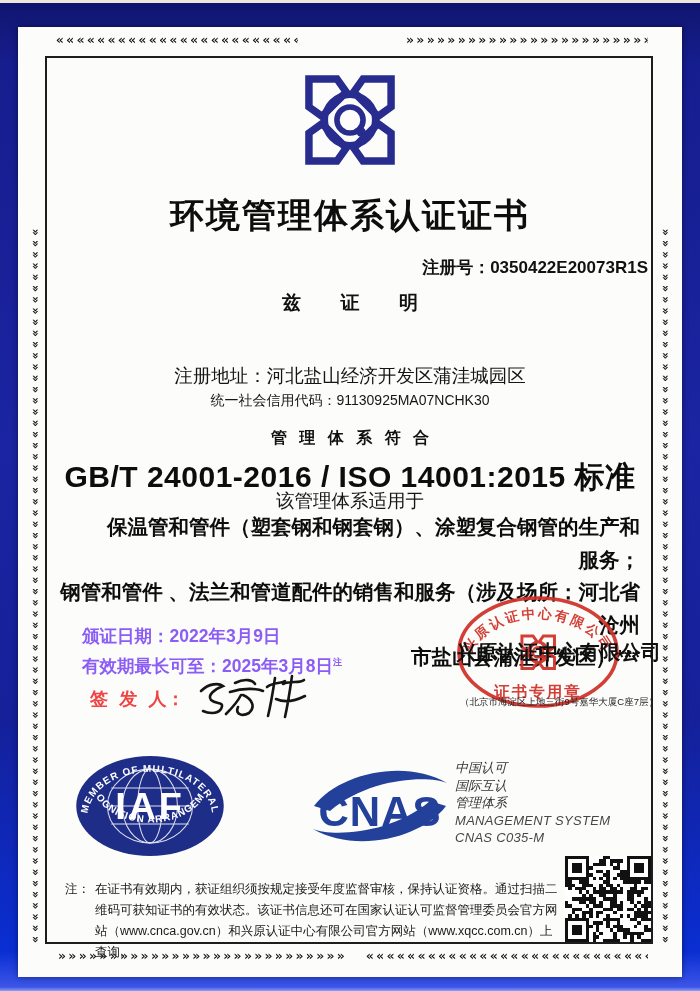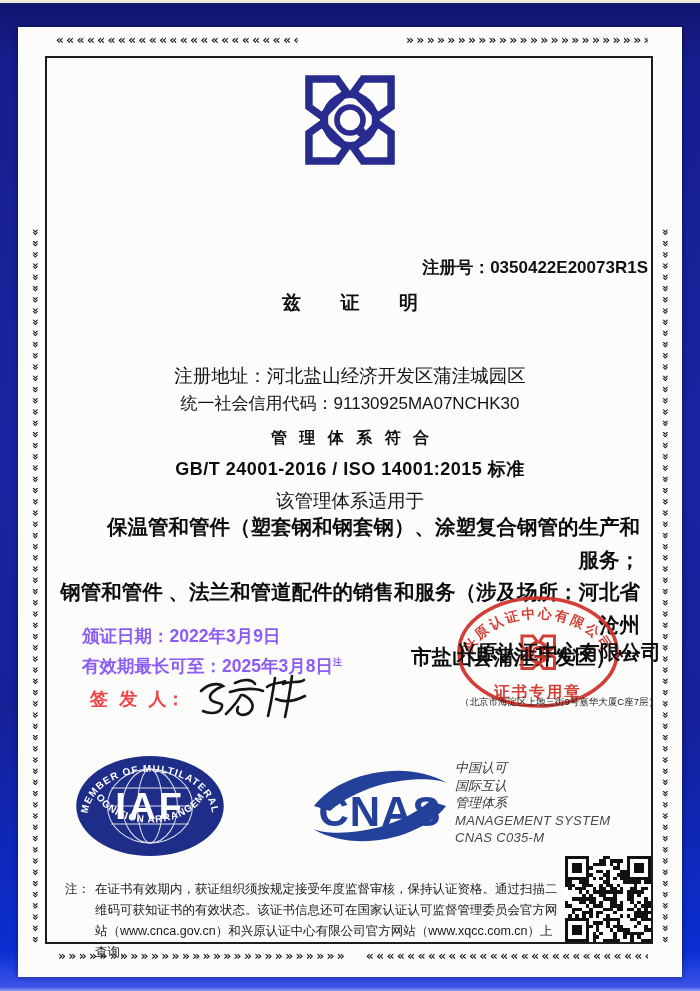--- a/index.html
+++ b/index.html
@@ -19,23 +19,23 @@
            transform:rotate(-90deg); transform-origin:0 0; }
   .content { position:absolute; inset:0; }
   .abs { position:absolute; }
   .ctr { left:0; width:664px; text-align:center; }
   .toplogo { left:276px; top:34px; color:#282c8e; }
   .title { top:166px; font-size:34px; font-weight:900; letter-spacing:2px; color:#0d0d0d; }
   .regno { top:229px; right:34px; font-size:17px; font-weight:700; color:#111; }
   .certify { top:263px; font-size:19px; font-weight:700; word-spacing:1.8em; color:#111; }
   .company { top:291px; font-size:27px; font-weight:900; letter-spacing:1px; color:#0c0c0c; }
   .addr { top:336px; font-size:18.5px; color:#151515; }
-  .code { top:365px; font-size:17px; color:#151515; }
+  .code { top:365px; font-size:14px; color:#151515; }
   .conform { top:401px; font-size:16px; font-weight:700; word-spacing:.5em; color:#111; }
-  .standard { top:430px; font-size:18px; font-weight:700; letter-spacing:.5px; color:#0d0d0d; }
+  .standard { top:430px; font-size:30px; font-weight:700; letter-spacing:.5px; color:#0d0d0d; }
   .scopehead { top:461px; font-size:18.5px; color:#151515; }
   .scope { top:484px; left:42px; width:580px; font-size:20.5px; font-weight:700;
            line-height:32.5px; color:#0d0d0d; text-align:right; }
   .scope .ln1 { text-indent:46px; }
   .dates { top:596px; left:64px; font-size:17.5px; font-weight:700; color:#8b5cf6; line-height:26px; }
   .dates sup { font-size:9px; font-weight:700; }
   .signrow { top:650px; left:72px; font-size:18px; font-weight:700; color:#ef4444;
              display:flex; align-items:center; word-spacing:.35em; }
   .signature-svg { margin-left:10px; margin-top:-6px; }
   .sealwrap { left:435px; top:567px; width:170px; height:116px; }
@@ -78,20 +78,21 @@
           <path d="M74,16 L104,16 L104,46 L90,56 L64,30 Z" stroke-width="8"></path>
           <path d="M104,74 L104,104 L74,104 L64,90 L90,64 Z" stroke-width="8"></path>
           <path d="M46,104 L16,104 L16,74 L30,64 L56,90 Z" stroke-width="8"></path>
           <circle cx="60" cy="60" r="27" stroke-width="7"></circle>
           <circle cx="60" cy="60" r="14" stroke-width="6"></circle>
           <path d="M68,69 L77,78" stroke-width="7"></path>
           <circle cx="72" cy="73" r="5" fill="currentColor" stroke="none"></circle>
         </g>
       </svg>
 
+      <div class="abs ctr title">环境管理体系认证证书</div>
 
       <div class="abs regno" style="position:absolute;">
         <span>注册号：</span><span>0350422E20073R1S</span>
       </div>
 
       <div class="abs ctr certify">兹 证 明</div>
 
 
       <div class="abs ctr addr">
         <span>注册地址：</span><span>河北盐山经济开发区蒲洼城园区</span>

